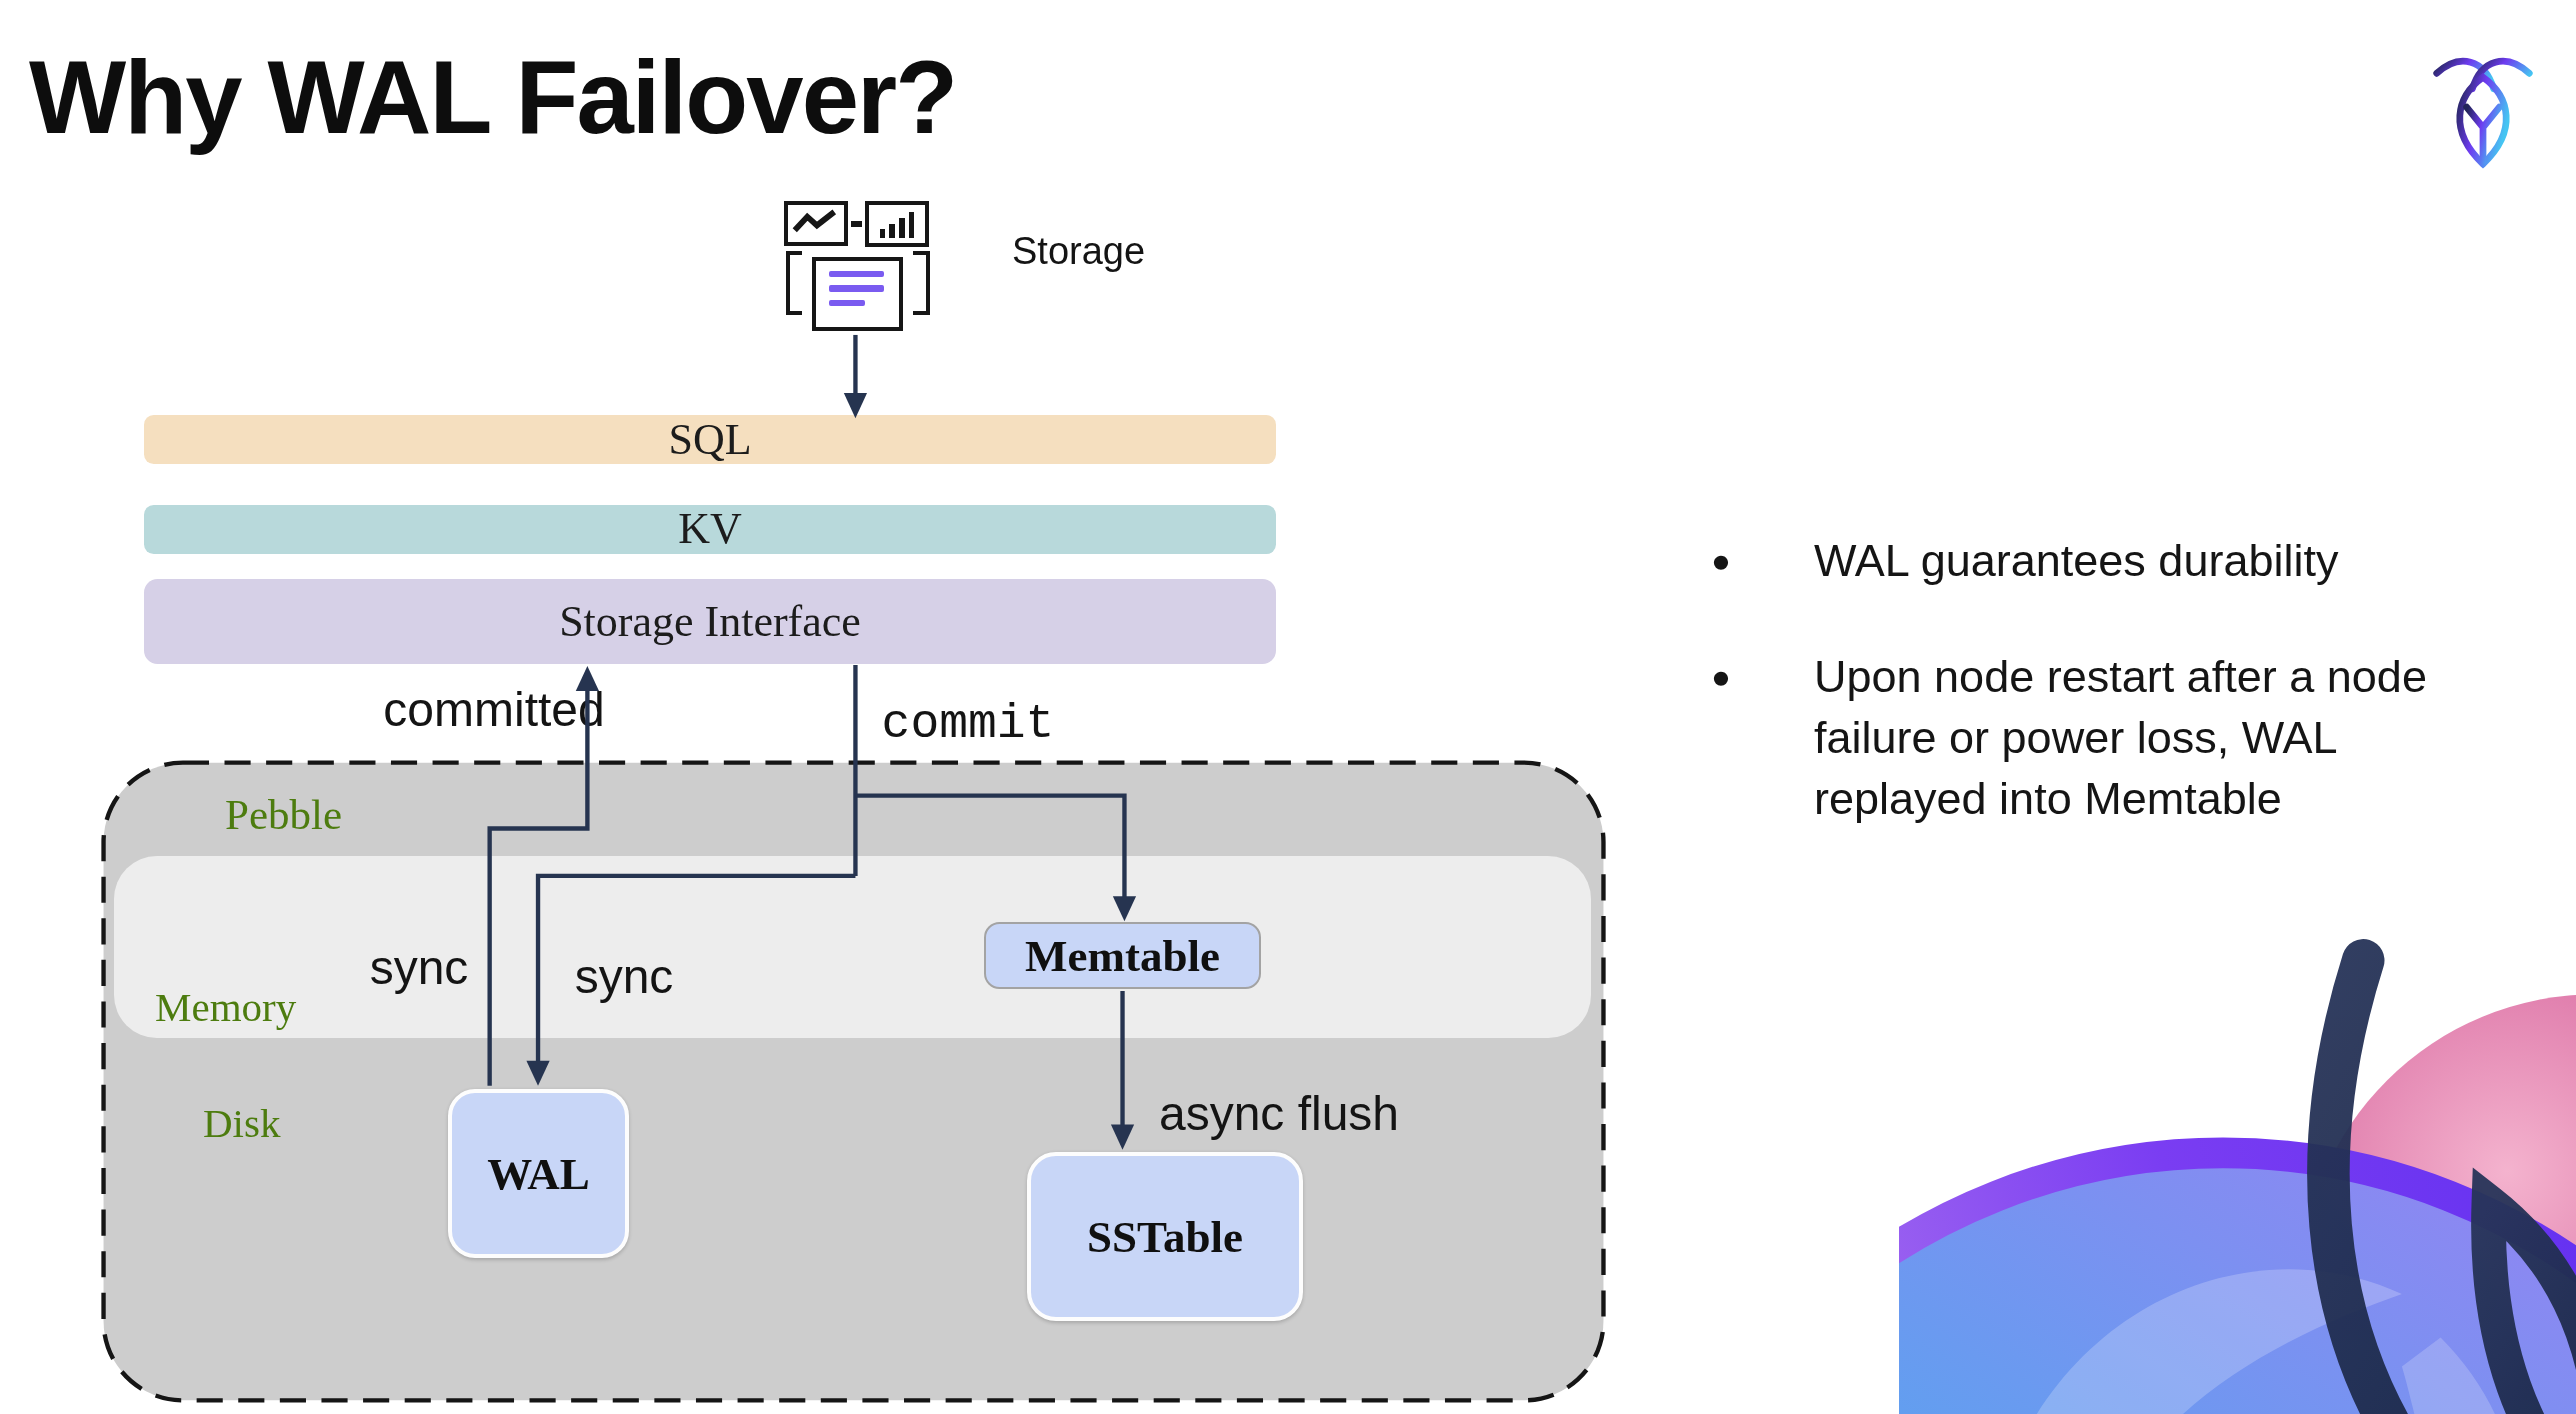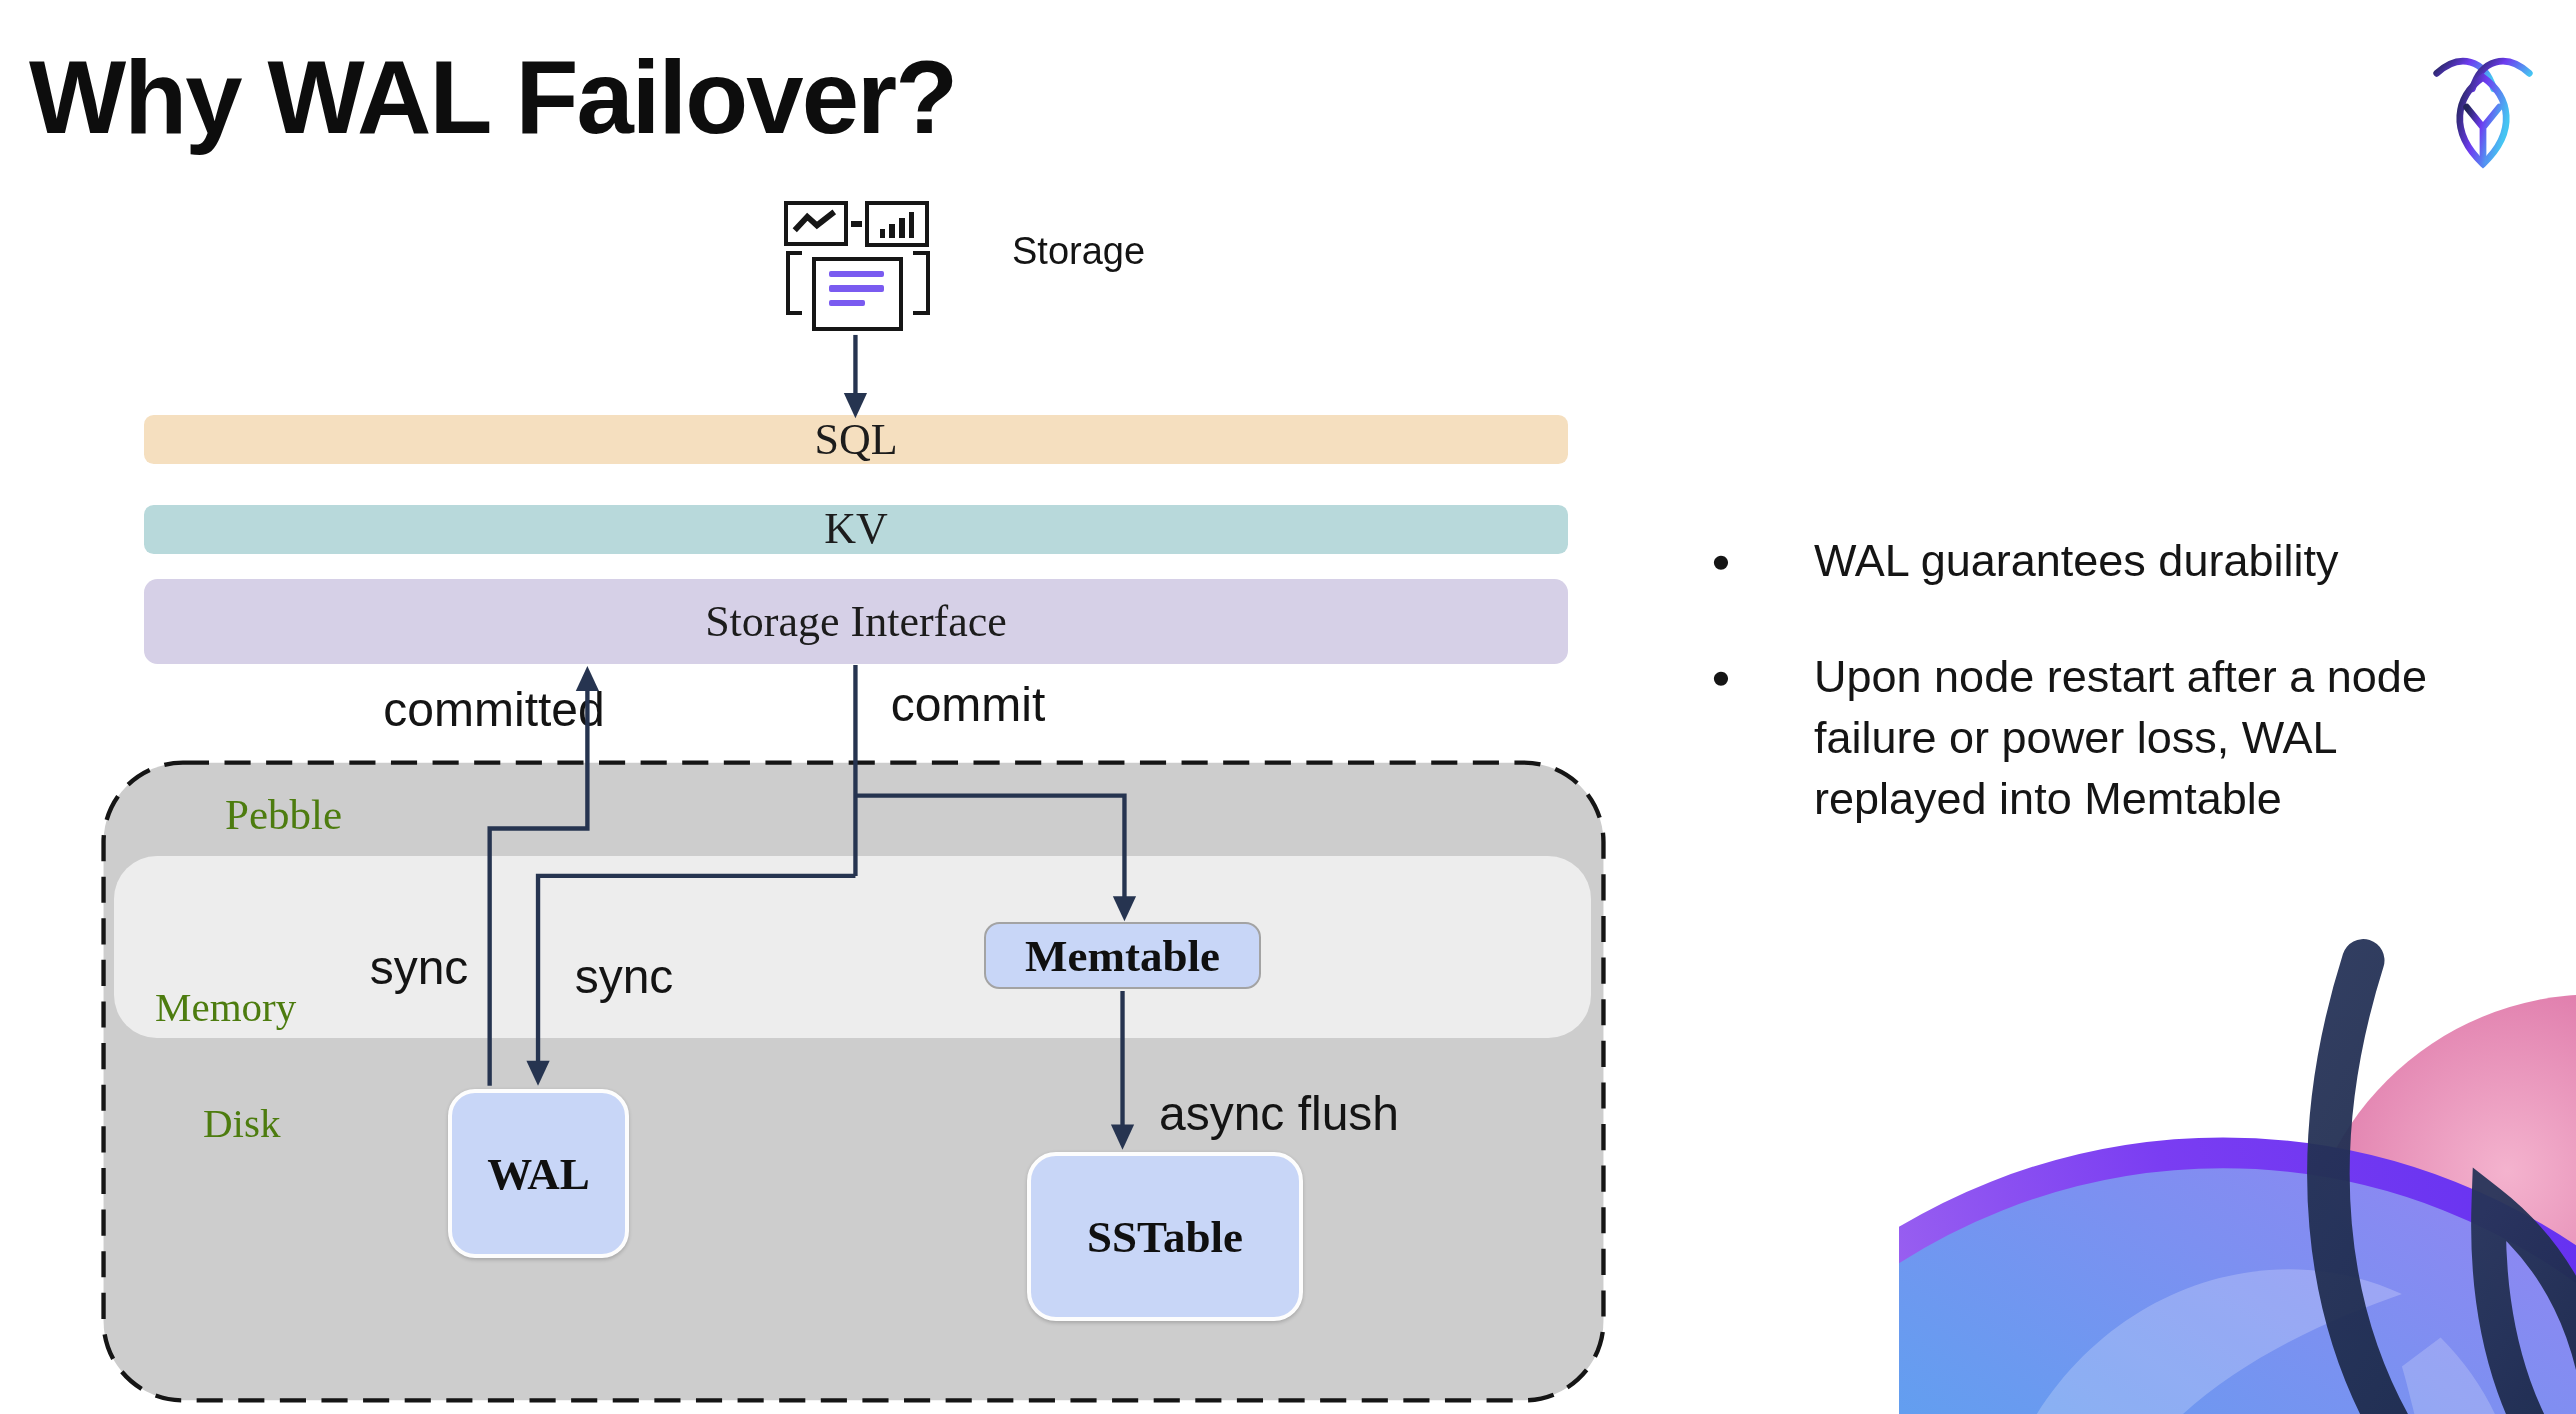--- a/index.html
+++ b/index.html
@@ -23,21 +23,21 @@
   .client .bars i{display:block;width:5.8px;background:#161616;}
   .bracket{position:absolute;width:16.5px;height:64px;box-sizing:border-box;}
   .bracket.l{left:3.9px;top:54px;border-left:4.8px solid #161616;border-top:4.8px solid #161616;border-bottom:4.8px solid #161616;}
   .bracket.r{left:131px;top:54px;border-right:4.8px solid #161616;border-top:4.8px solid #161616;border-bottom:4.8px solid #161616;}
   .doc{position:absolute;left:30px;top:60px;width:91px;height:74px;border:4.8px solid #161616;
        background:#fff;box-sizing:border-box;z-index:2;padding-top:9.7px;}
   .doc i{display:block;height:6.8px;background:#7a5bf0;border-radius:1.9px;margin:0 0 7.7px 12.6px;}
   .client-label{position:absolute;left:1012px;top:230px;font-size:38px;color:#141414;}
 
   
-  .layer{position:absolute;left:144px;width:1424px;display:flex;align-items:center;justify-content:center;
+  .layer{position:absolute;left:144px;width:1132px;display:flex;align-items:center;justify-content:center;
          font-family:"Liberation Serif",serif;font-size:44px;color:#1c1c1c;}
   .layer.sql{top:415px;height:49px;background:#f5dfbf;border-radius:9.7px;}
   .layer.kv{top:505px;height:49px;background:#b8d9db;border-radius:9.7px;align-items:flex-end;}
   .layer.storage{top:579px;height:85px;background:#d6d0e7;border-radius:13.5px;}
 
   
   .memory-band{position:absolute;left:114px;top:856px;width:1477px;height:182px;
                background:#ededed;border-radius:43px;}
   .zone-label{position:absolute;font-family:"Liberation Serif",serif;color:#4d7c0f;}
   .lbl-pebble{left:225px;top:790px;font-size:43px;}
@@ -50,21 +50,21 @@
   .node.wal{left:448px;top:1089px;width:181px;height:169px;border:4.8px solid #fdfdfd;border-radius:27px;
             font-size:45px;box-shadow:0 1.9px 3.9px rgba(0,0,0,.18);}
   .node.memtable{left:984px;top:922px;width:277px;height:67px;border:2.9px solid #a3a3a3;border-radius:15.5px;
             font-size:45px;}
   .node.sstable{left:1027px;top:1152px;width:276px;height:169px;border:4.8px solid #fdfdfd;border-radius:29px;
             font-size:45px;box-shadow:0 1.9px 3.9px rgba(0,0,0,.18);}
 
   
   .edge-label{position:absolute;transform:translate(-50%,-50%);font-size:48px;color:#141414;white-space:nowrap;}
   .el-committed{left:494px;top:709px;}
-  .el-commit{left:968px;top:704px;}
+  .el-commit{left:968px;top:724px;font-family:Liberation Mono, monospace;}
   .el-sync1{left:419px;top:967px;}
   .el-sync2{left:624px;top:976px;}
   .el-async{left:1279px;top:1113px;}
 
   
   .bg-svg,.arrows-svg{position:absolute;left:0;top:0;pointer-events:none;}
   .arrows-svg{z-index:5;}
 
   
   .bullets{position:absolute;left:1711px;top:530px;width:832px;}

